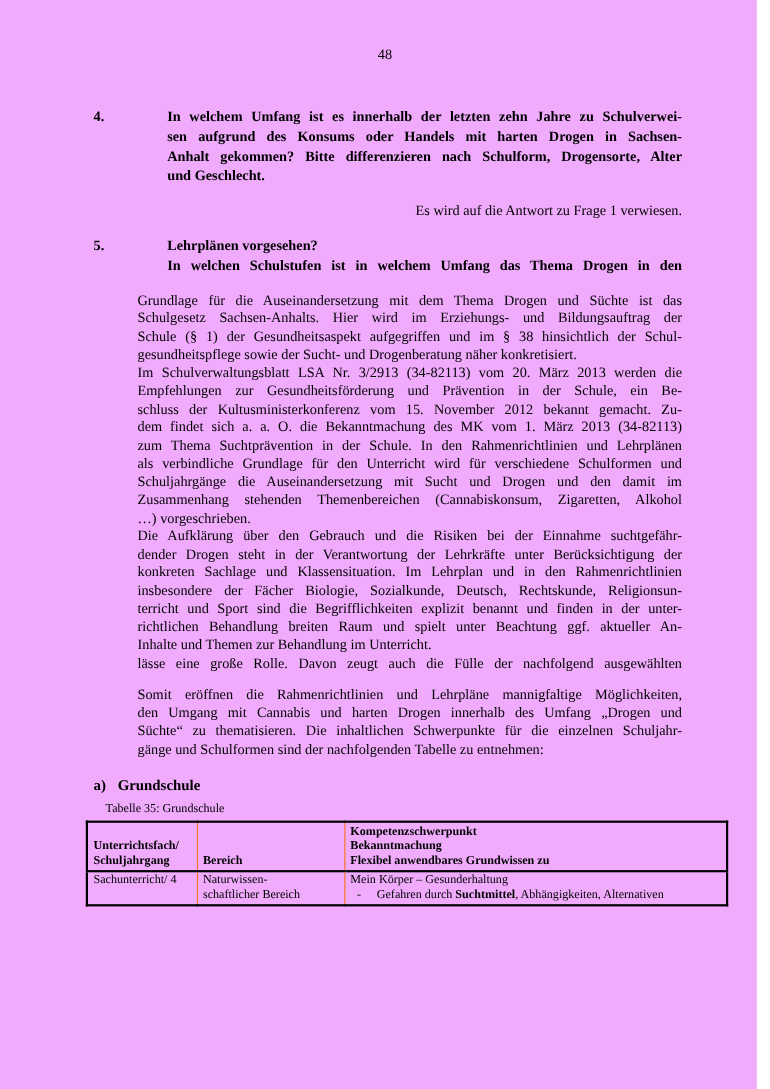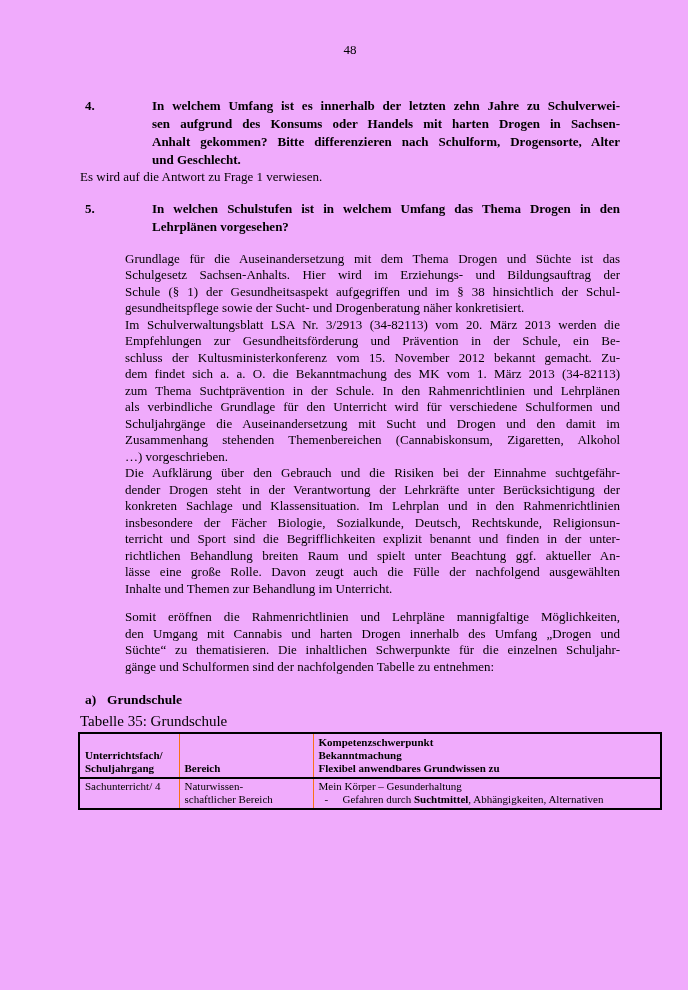--- a/index.html
+++ b/index.html
@@ -16,27 +16,27 @@
   .pageno{padding-top:42px;text-align:center;font-size:13px;line-height:16px;}
   .jline{
     font-size:13px;line-height:16.5px;
     text-align:justify;text-align-last:justify;margin-left:45px;
   }
   .jline.plast{text-align-last:left;}
   .question{position:relative;margin-left:5px;padding-left:22px;font-weight:bold;}
   .question .qnum{position:absolute;left:0;top:0;font-size:13px;line-height:18px;}
   .question .jline{line-height:18px;}
   .q4{margin-top:39px;}
-  .answer4{font-size:13px;line-height:16.5px;}
+  .answer4{margin-top:14px;font-size:13px;line-height:16.5px;text-align:right;}
   .q5{margin-top:14px;}
   .body1{margin-top:15px;}
   .body2{margin-top:12px;}
   .heading{margin-top:16px;margin-left:5px;font-size:13.5px;font-weight:bold;line-height:17px;}
   .heading .hlabel{display:inline-block;width:22px;}
-  .caption{margin-top:7px;margin-left:0px;font-size:15px;line-height:13px;}
+  .caption{margin-top:7px;margin-left:16px;font-size:11px;line-height:13px;}
   table.gtable{
     margin-top:4px;margin-left:-2px;
     width:582px;table-layout:fixed;
     border-collapse:collapse;border:2px solid #000;
   }
   table.gtable td{
     border:1px solid #f97316;
     padding:1px 4px 2px 5px;
     font-size:11px;line-height:13px;
     vertical-align:top;
@@ -66,22 +66,22 @@
           <div class="jline">Anhalt gekommen? Bitte differenzieren nach Schulform, Drogensorte, Alter</div>
           <div class="jline plast">und Geschlecht.</div>
         </div>
     </div>
 
     <div class="answer4">Es wird auf die Antwort zu Frage 1 verwiesen.</div>
 
     <div class="question q5">
       <span class="qnum">5.</span>
       <div>
+          <div class="jline plast">Lehrplänen vorgesehen?</div>
           <div class="jline">In welchen Schulstufen ist in welchem Umfang das Thema Drogen in den</div>
-          <div class="jline plast">Lehrplänen vorgesehen?</div>
         </div>
     </div>
 
     <div class="body1">
         <div class="jline">Grundlage für die Auseinandersetzung mit dem Thema Drogen und Süchte ist das</div>
         <div class="jline">Schulgesetz Sachsen-Anhalts. Hier wird im Erziehungs- und Bildungsauftrag der</div>
         <div class="jline">Schule (§ 1) der Gesundheitsaspekt aufgegriffen und im § 38 hinsichtlich der Schul-</div>
         <div class="jline plast">gesundheitspflege sowie der Sucht- und Drogenberatung näher konkretisiert.</div>
         <div class="jline">Im Schulverwaltungsblatt LSA Nr. 3/2913 (34-82113) vom 20. März 2013 werden die</div>
         <div class="jline">Empfehlungen zur Gesundheitsförderung und Prävention in der Schule, ein Be-</div>
@@ -91,22 +91,22 @@
         <div class="jline">als verbindliche Grundlage für den Unterricht wird für verschiedene Schulformen und</div>
         <div class="jline">Schuljahrgänge die Auseinandersetzung mit Sucht und Drogen und den damit im</div>
         <div class="jline">Zusammenhang stehenden Themenbereichen (Cannabiskonsum, Zigaretten, Alkohol</div>
         <div class="jline plast">…) vorgeschrieben.</div>
         <div class="jline">Die Aufklärung über den Gebrauch und die Risiken bei der Einnahme suchtgefähr-</div>
         <div class="jline">dender Drogen steht in der Verantwortung der Lehrkräfte unter Berücksichtigung der</div>
         <div class="jline">konkreten Sachlage und Klassensituation. Im Lehrplan und in den Rahmenrichtlinien</div>
         <div class="jline">insbesondere der Fächer Biologie, Sozialkunde, Deutsch, Rechtskunde, Religionsun-</div>
         <div class="jline">terricht und Sport sind die Begrifflichkeiten explizit benannt und finden in der unter-</div>
         <div class="jline">richtlichen Behandlung breiten Raum und spielt unter Beachtung ggf. aktueller An-</div>
+        <div class="jline plast">Inhalte und Themen zur Behandlung im Unterricht.</div>
         <div class="jline">lässe eine große Rolle. Davon zeugt auch die Fülle der nachfolgend ausgewählten</div>
-        <div class="jline plast">Inhalte und Themen zur Behandlung im Unterricht.</div>
       </div>
 
     <div class="body2">
         <div class="jline">Somit eröffnen die Rahmenrichtlinien und Lehrpläne mannigfaltige Möglichkeiten,</div>
         <div class="jline">den Umgang mit Cannabis und harten Drogen innerhalb des Umfang „Drogen und</div>
         <div class="jline">Süchte“ zu thematisieren. Die inhaltlichen Schwerpunkte für die einzelnen Schuljahr-</div>
         <div class="jline plast">gänge und Schulformen sind der nachfolgenden Tabelle zu entnehmen:</div>
       </div>
 
     <div class="heading">

